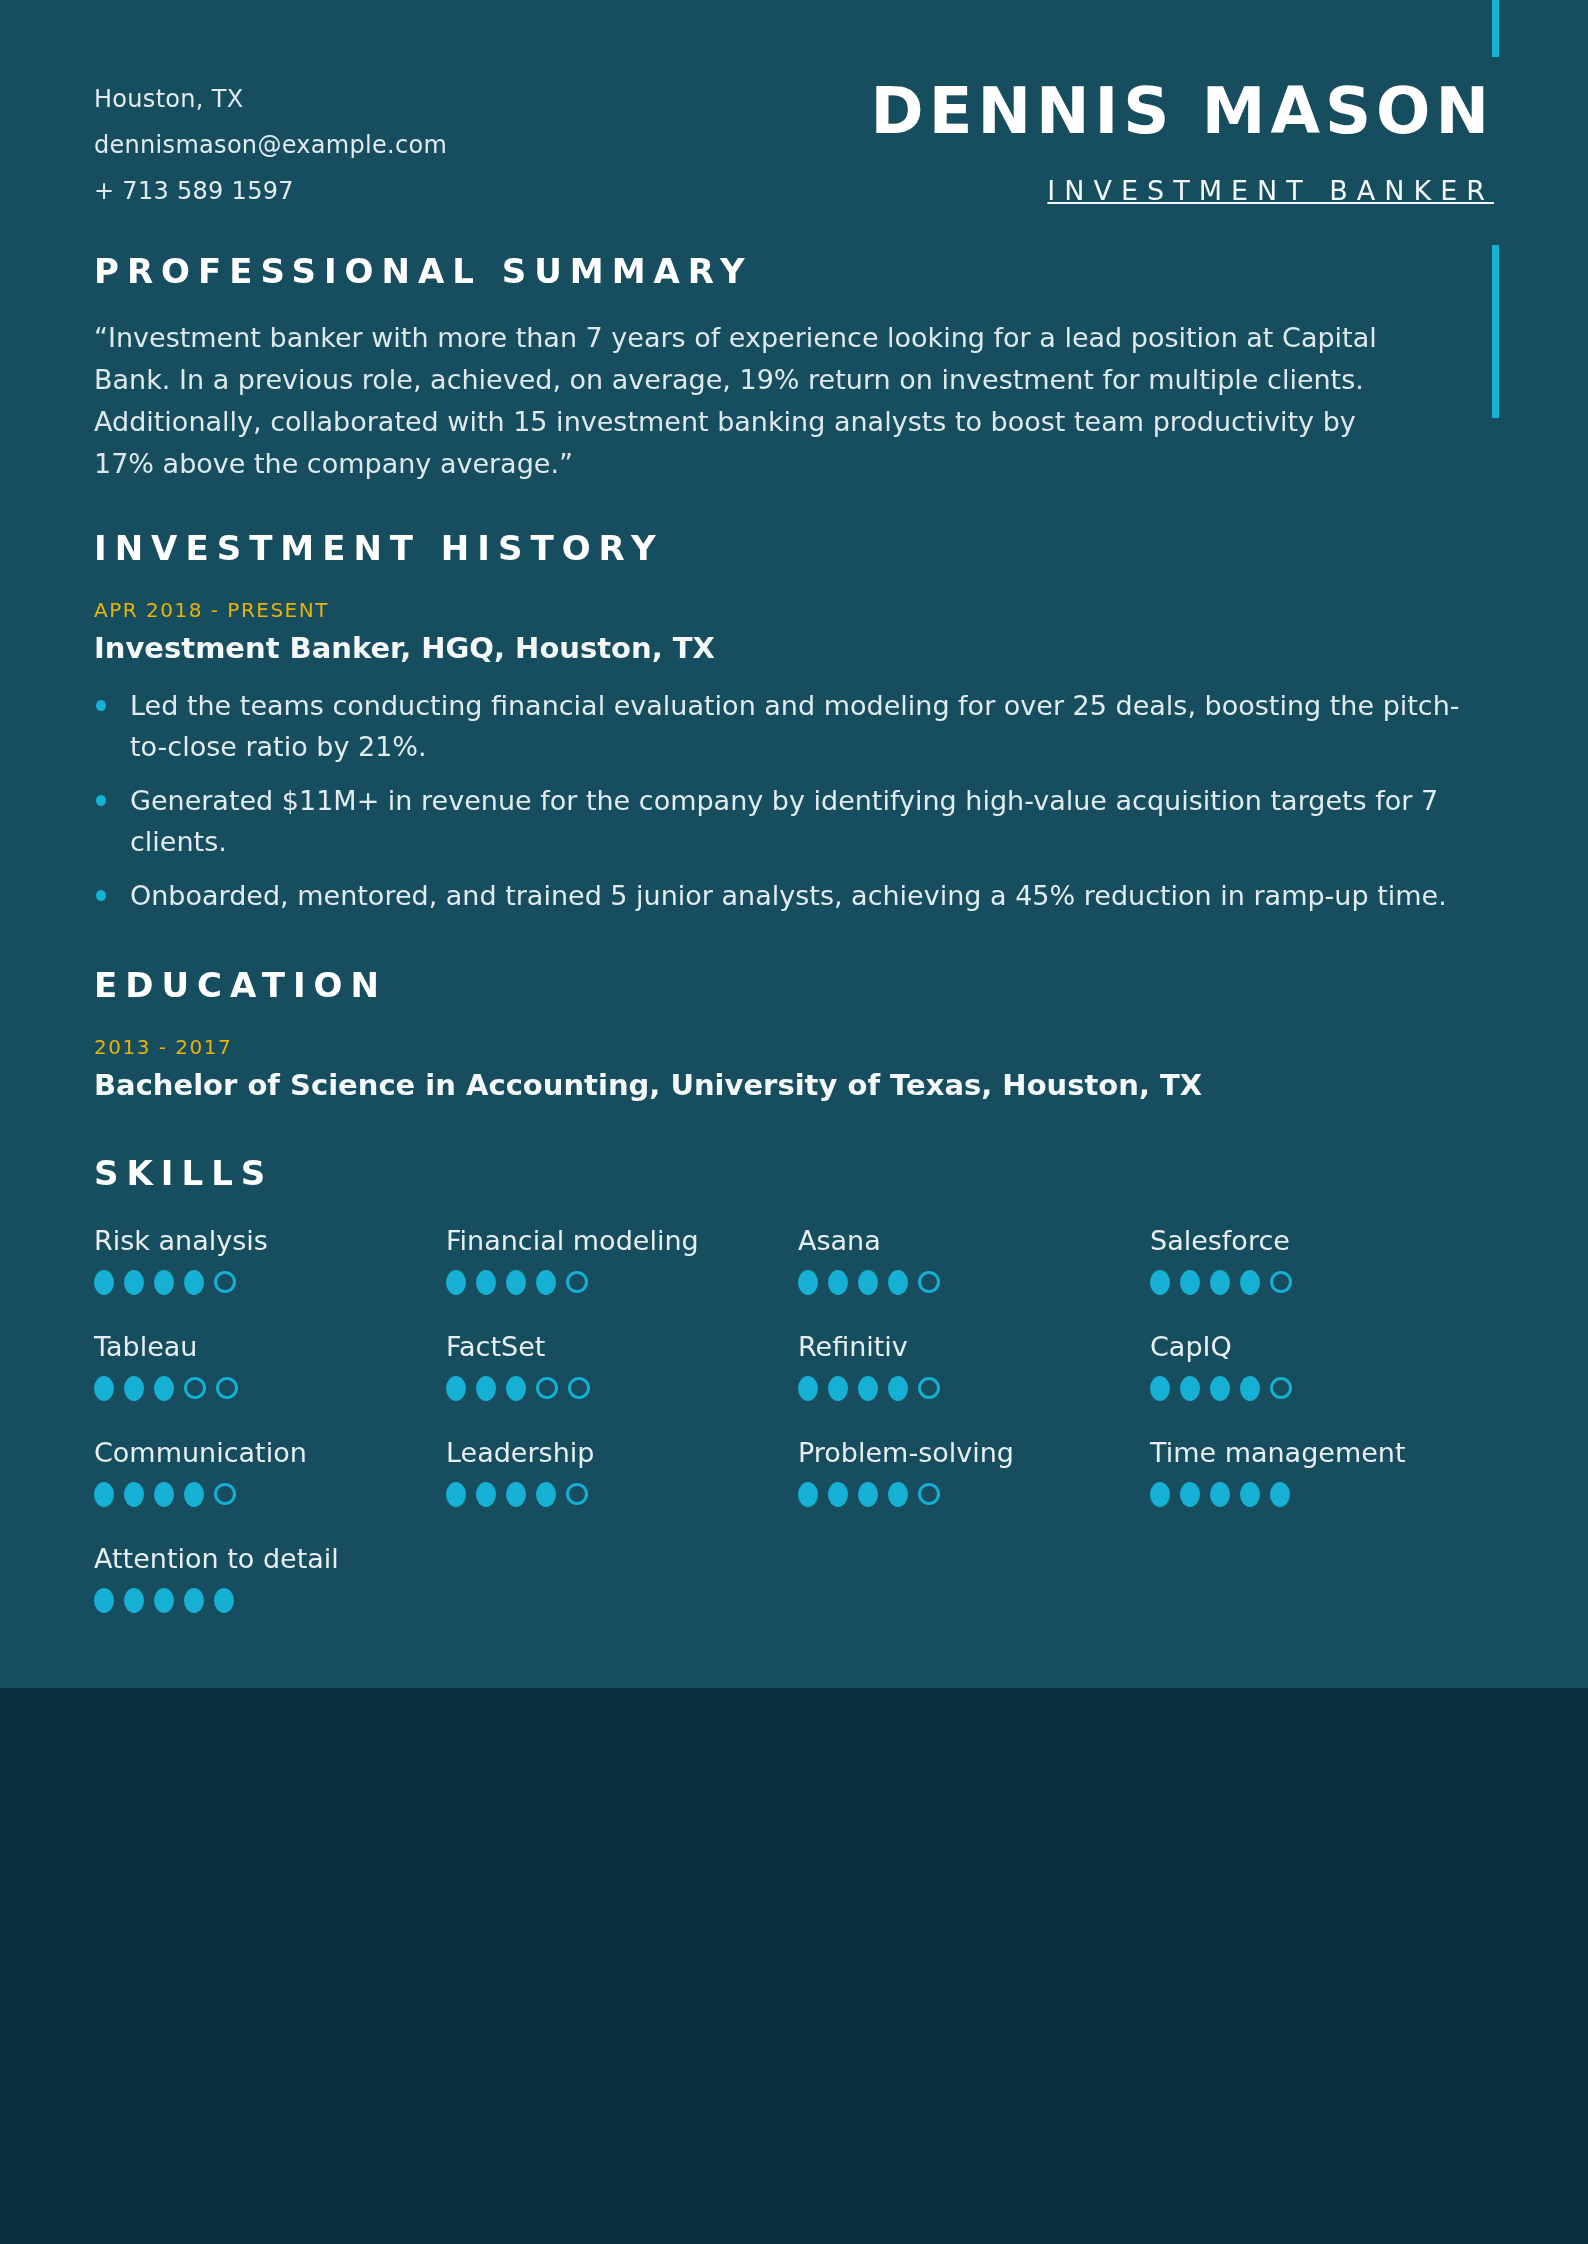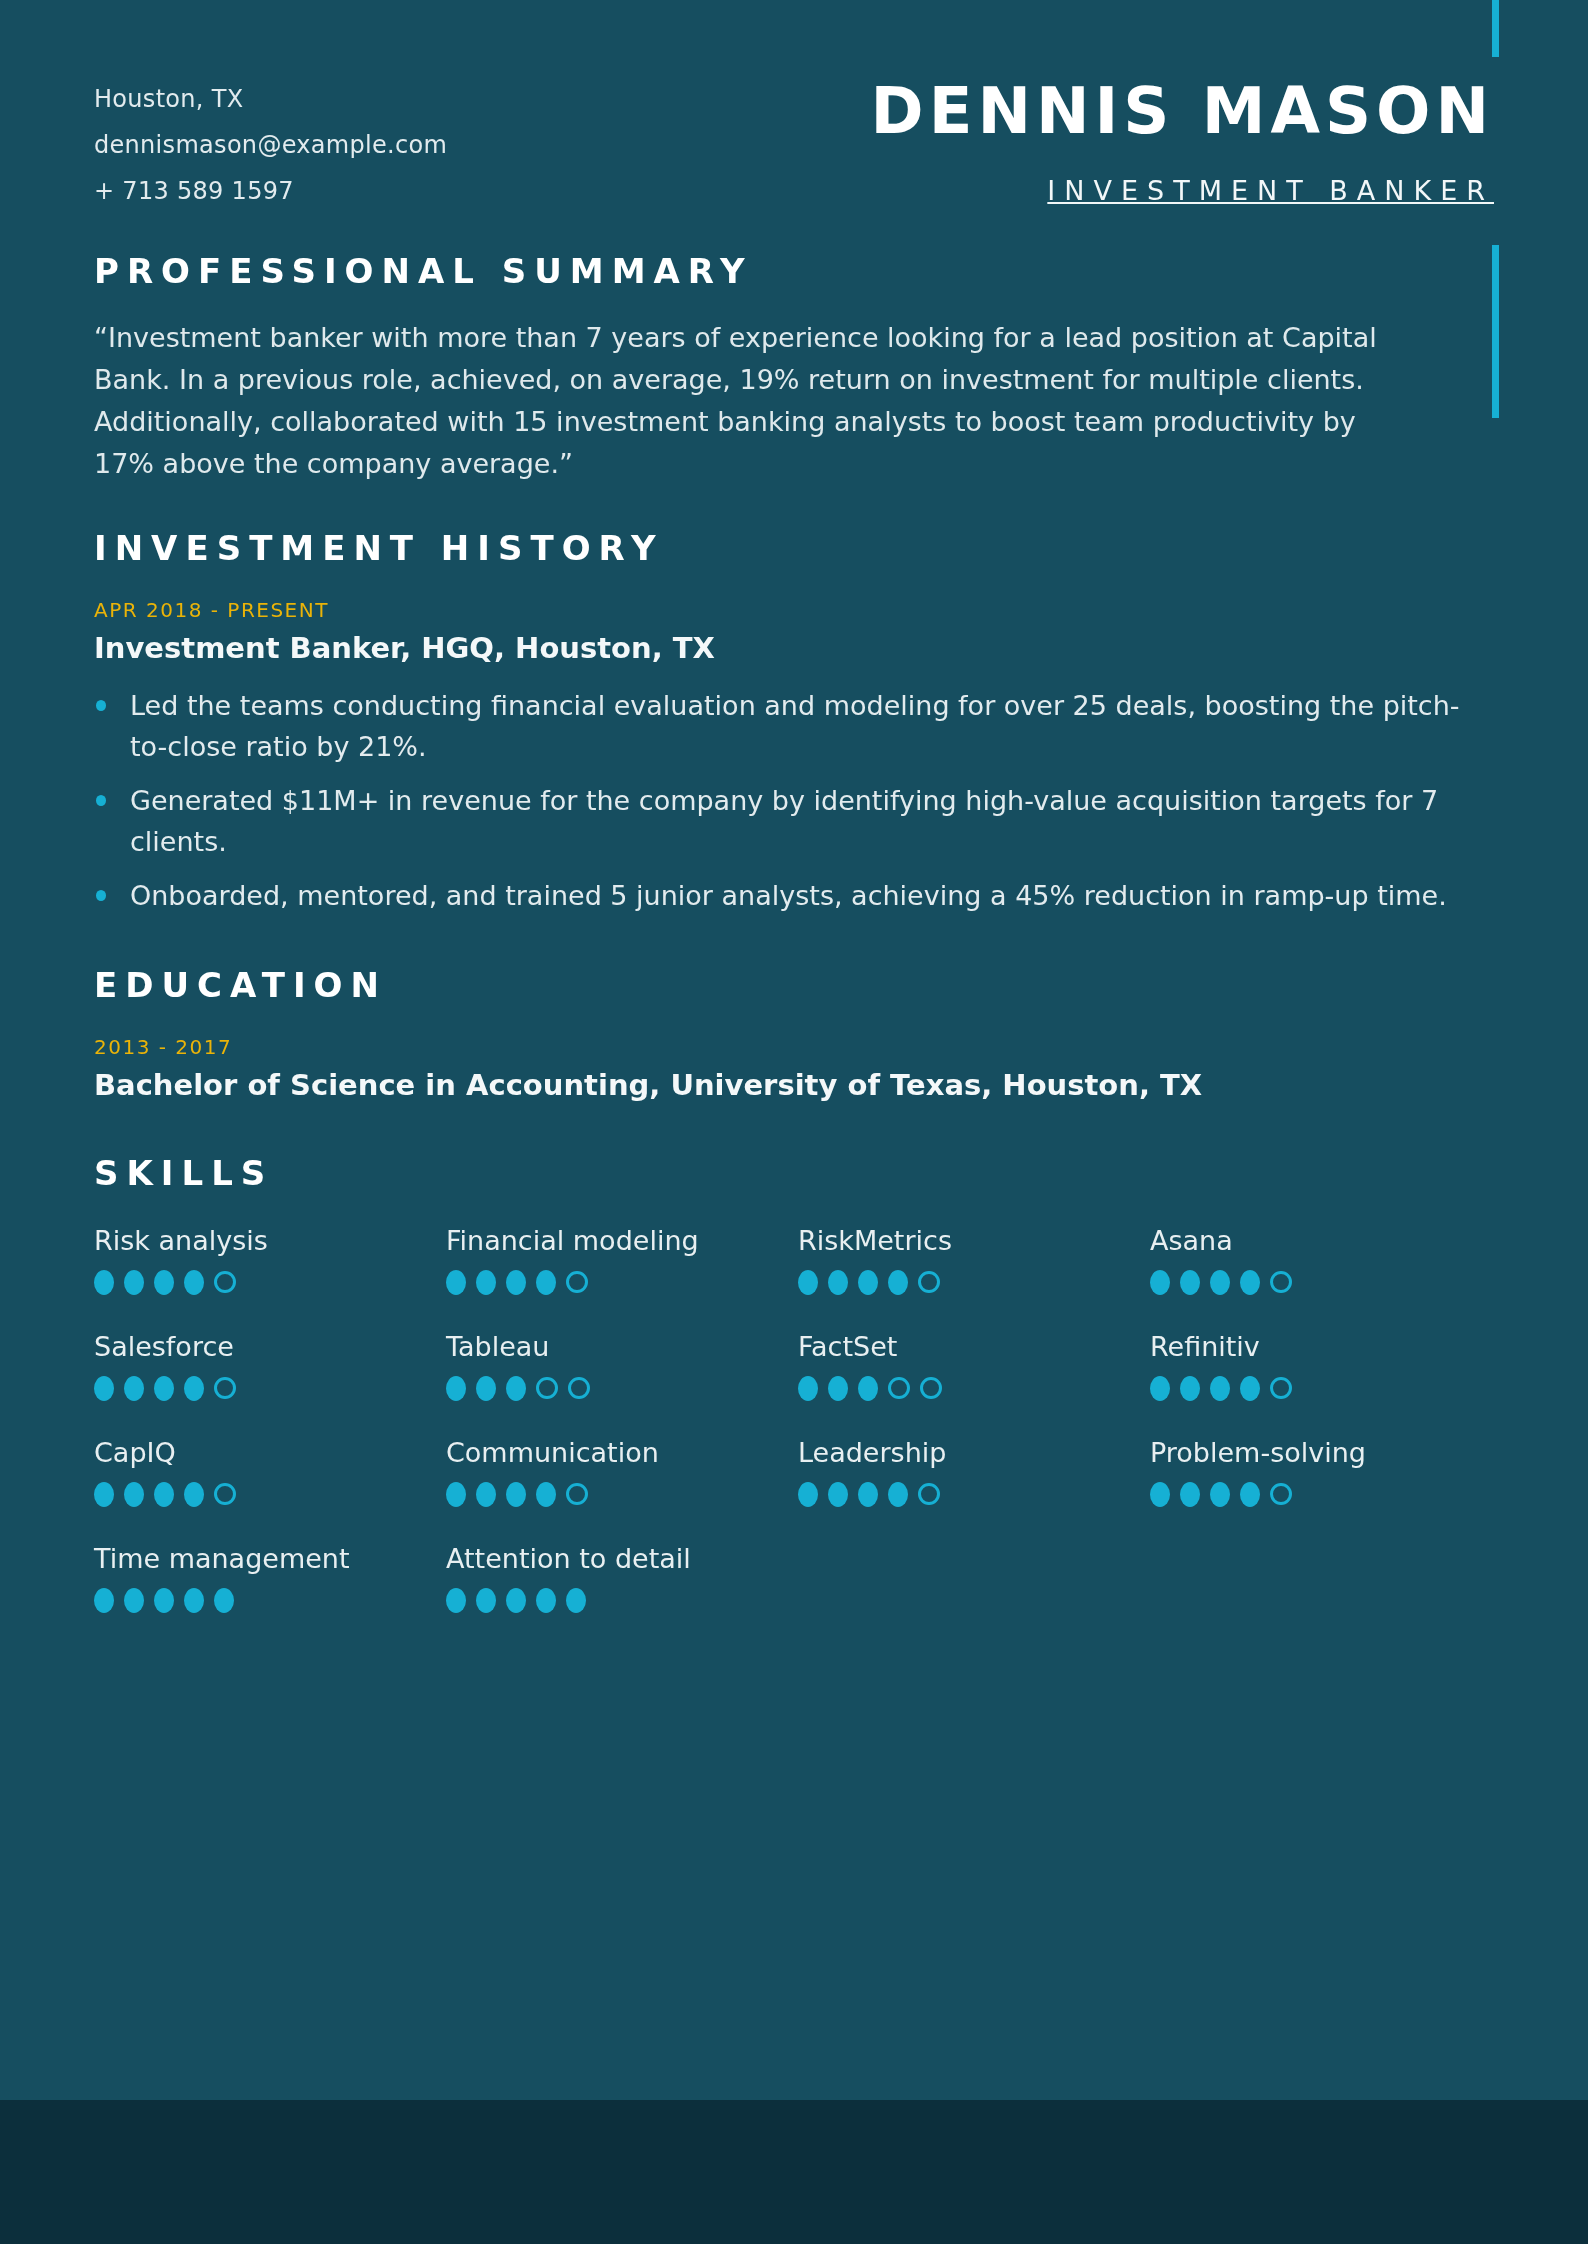--- a/index.html
+++ b/index.html
@@ -1,18 +1,18 @@
 <!DOCTYPE html>
 <html><head>
 <meta charset="utf-8">
 <style>
   html,body{margin:0;padding:0;background:#0c2f3c;}
   .page{
     position:relative;
-    width:1588px;height:2100px;
+    width:1588px;height:1688px;
     background:var(--bg,#164e60);
     font-family:"DejaVu Sans","Liberation Sans",sans-serif;
     color:#e2ebee;
     overflow:hidden;
   }
   .accent-line{position:absolute;right:89px;width:7px;background:var(--accent,#16b0d4);}
   .line-top{top:0;height:57px;}
   .line-mid{top:245px;height:173px;}
   .content{padding:76px 94px 0 94px;}
 
@@ -121,30 +121,20 @@
             <div class="skill-name">Financial modeling</div>
             <div class="skill-dots">
               <span class="dot-filled"></span>
               <span class="dot-filled"></span>
               <span class="dot-filled"></span>
               <span class="dot-filled"></span>
               <span class="dot-empty"></span>
             </div>
           </div>
           <div class="skill-item">
-            <div class="skill-name">RiskMetrics</div>
-            <div class="skill-dots">
-              <span class="dot-filled"></span>
-              <span class="dot-filled"></span>
-              <span class="dot-filled"></span>
-              <span class="dot-filled"></span>
-              <span class="dot-empty"></span>
-            </div>
-          </div>
-          <div class="skill-item">
             <div class="skill-name">Asana</div>
             <div class="skill-dots">
               <span class="dot-filled"></span>
               <span class="dot-filled"></span>
               <span class="dot-filled"></span>
               <span class="dot-filled"></span>
               <span class="dot-empty"></span>
             </div>
           </div>
           <div class="skill-item">

